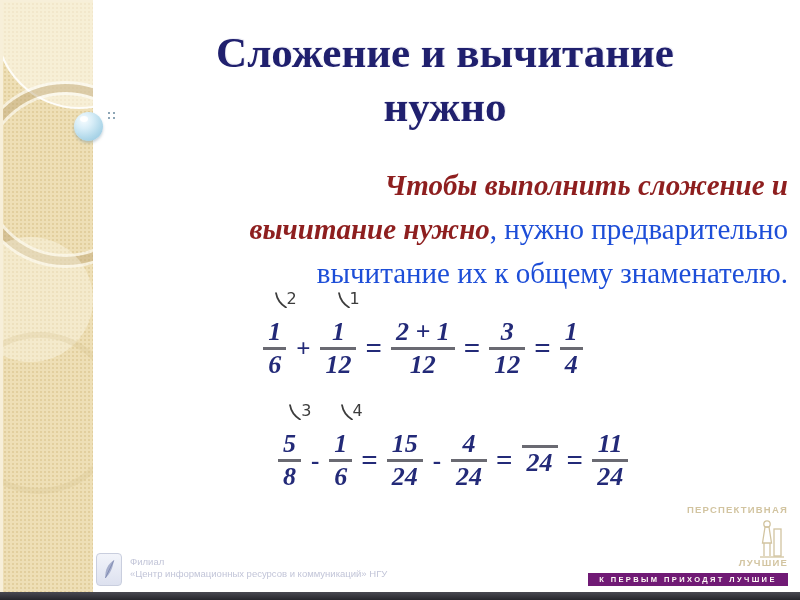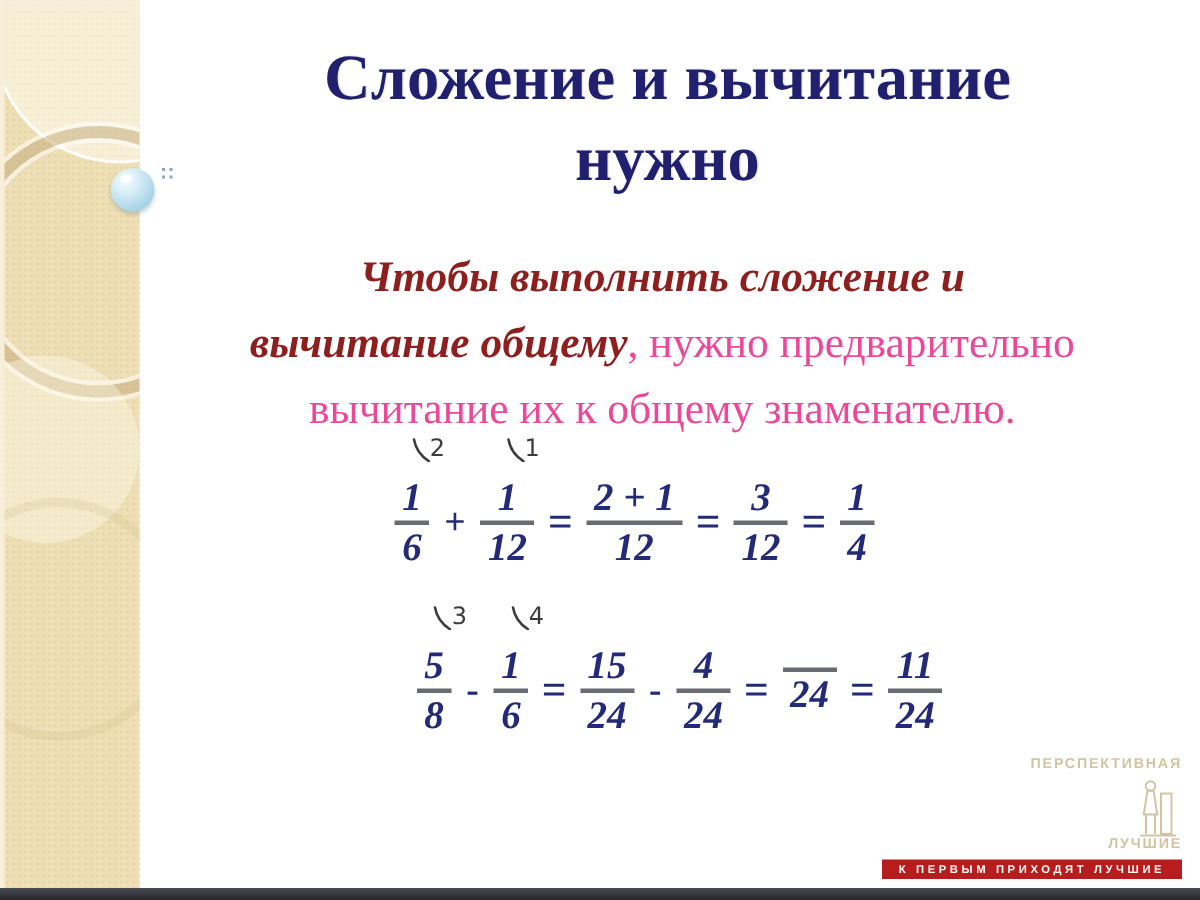--- a/index.html
+++ b/index.html
@@ -32,24 +32,24 @@
   .dots{position:absolute;left:108px;top:112px;width:2px;height:2px;background:#8ea6b6;
     box-shadow:5px 0 0 #8ea6b6, 0 5px 0 #8ea6b6, 5px 5px 0 #8ea6b6;}
 
   
   .title{position:absolute;left:95px;right:5px;top:26px;text-align:center;
     font-weight:700;font-size:43px;line-height:54px;color:#20206e;
     font-family:"Liberation Serif",serif;
     text-shadow:1px -1px 0 rgba(185,185,215,.28);}
 
   
-  .para{position:absolute;left:95px;right:12px;top:163px;text-align:center;
+  .para{position:absolute;left:95px;right:12px;top:163px;text-align:right;
     font-size:29px;line-height:44px;color:#151515;font-family:"Liberation Serif",serif;}
   .para .red{color:#8e1f1f;font-weight:700;font-style:italic;}
-  .para .blk{color:#ec4899;font-weight:400;}
+  .para .blk{color:#1d4ed8;font-weight:400;}
 
   
   .equation{position:absolute;left:90px;right:0;display:flex;justify-content:center;align-items:center;}
   .eq1{top:318px;transform:translateX(-22px);}
   .eq2{top:430px;transform:translateX(8px);}
   .frac{position:relative;display:inline-flex;flex-direction:column;align-items:center;margin:0 3px;}
   .num,.den{font-family:"Liberation Serif",serif;font-style:italic;font-weight:700;
     font-size:26px;line-height:1.08;color:#232a78;padding:0 5px;white-space:nowrap;}
   .bar{align-self:stretch;height:3px;background:#6a6a72;margin:1px 0;}
   .op{font-family:"Liberation Serif",serif;font-weight:700;font-size:25px;color:#232a78;margin:0 7px;}
@@ -63,21 +63,21 @@
   .quill-badge{width:24px;height:31px;border:1px solid #c9cede;border-radius:4px;
     background:linear-gradient(#f2f4fa,#dde1ef);display:flex;align-items:center;justify-content:center;}
   .footer-left-text{margin-left:8px;font-family:"Liberation Sans",sans-serif;
     font-size:9.5px;line-height:12px;color:#c2c5d8;padding-top:3px;}
 
   
   .footer-right{position:absolute;right:12px;bottom:14px;width:200px;
     font-family:"Liberation Sans",sans-serif;color:#d2c4a0;}
   .brand-row{display:flex;align-items:flex-end;justify-content:space-between;flex-direction:column;}
   .brand-word{font-size:9.5px;font-weight:700;letter-spacing:1.2px;padding-bottom:2px;}
-  .slogan-banner{margin-top:3px;background:#b91c1c;color:#fffdf6;text-align:center;
+  .slogan-banner{margin-top:3px;background:#701a75;color:#fffdf6;text-align:center;
     font-size:7.5px;font-weight:700;letter-spacing:2.4px;padding:2px 2px;}
 
   
   .bottom-bar{position:absolute;left:0;right:0;bottom:0;height:8px;
     background:linear-gradient(#4a4a52,#26262c);}
 </style>
 </head>
 <body>
 
 <div class="slide">
@@ -93,21 +93,21 @@
   </div>
   <div class="dots"></div>
 
   <div class="title">
     <span>Сложение и вычитание</span><br>
     <span>нужно</span>
   </div>
 
   <div class="para">
     <span class="red">Чтобы выполнить сложение и</span><br>
-    <span class="red">вычитание общему</span><span class="blk">, нужно предварительно</span><br>
+    <span class="red">вычитание нужно</span><span class="blk">, нужно предварительно</span><br>
     <span class="blk">вычитание их к общему знаменателю.</span>
   </div>
 
   <div class="equation eq1">
     <span class="frac">
       <span class="annot">
         <svg width="13" height="16" viewBox="0 0 13 16">
             <path d="M2 1 C3 7 6.5 12 12 15.5" stroke="#3c3c3c" stroke-width="1.7" fill="none" stroke-linecap="round"></path>
           </svg>
         <span class="annot-digit">2</span>
@@ -190,20 +190,32 @@
       <span class="den">24</span>
     </span>
     <span class="eqsign">=</span>
     <span class="frac">
       <span class="num">11</span>
       <span class="bar"></span>
       <span class="den">24</span>
     </span>
   </div>
 
+  <div class="footer-left">
+    <div class="quill-badge">
+      <svg width="16" height="24" viewBox="0 0 20 28">
+        <path d="M16 2 C9 6 4.5 14 5.5 24 C11 19 15 11 16 2 Z" fill="#9aa3c4" opacity="0.85"></path>
+        <line x1="5.5" y1="24" x2="16" y2="2" stroke="#7a84ad" stroke-width="1"></line>
+      </svg>
+    </div>
+    <div class="footer-left-text">
+      <div>Филиал</div>
+      <div>«Центр информационных ресурсов и коммуникаций» НГУ</div>
+    </div>
+  </div>
 
   <div class="footer-right">
     <div class="brand-row">
       <span class="brand-word">ПЕРСПЕКТИВНАЯ</span>
       <svg width="34" height="42" viewBox="0 0 34 42" style="margin-bottom:-2px;">
         <g fill="none" stroke="#d2c4a0" stroke-width="1.3">
           <circle cx="13" cy="7" r="3.2"></circle>
           <path d="M11 10 L8.5 26 L17.5 26 L15 10 Z"></path>
           <rect x="20" y="12" width="7" height="27"></rect>
           <path d="M6 40 L30 40"></path>

